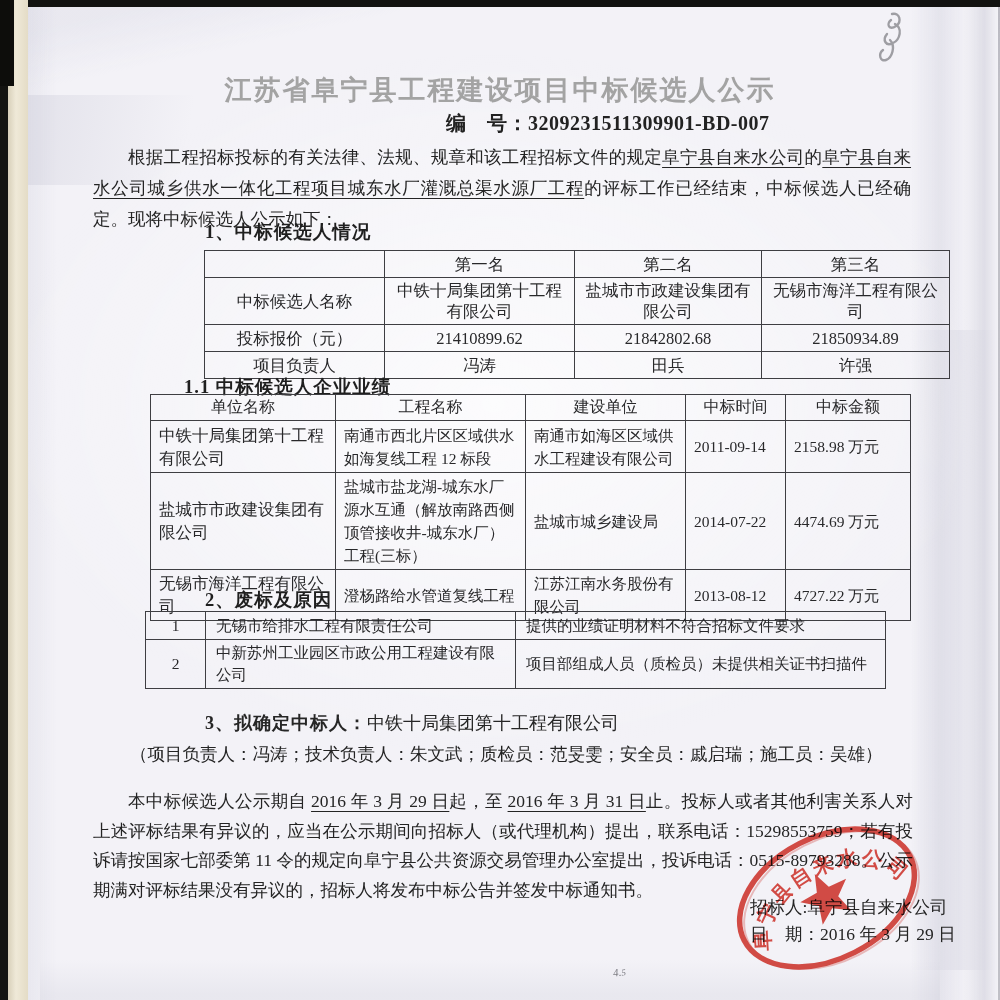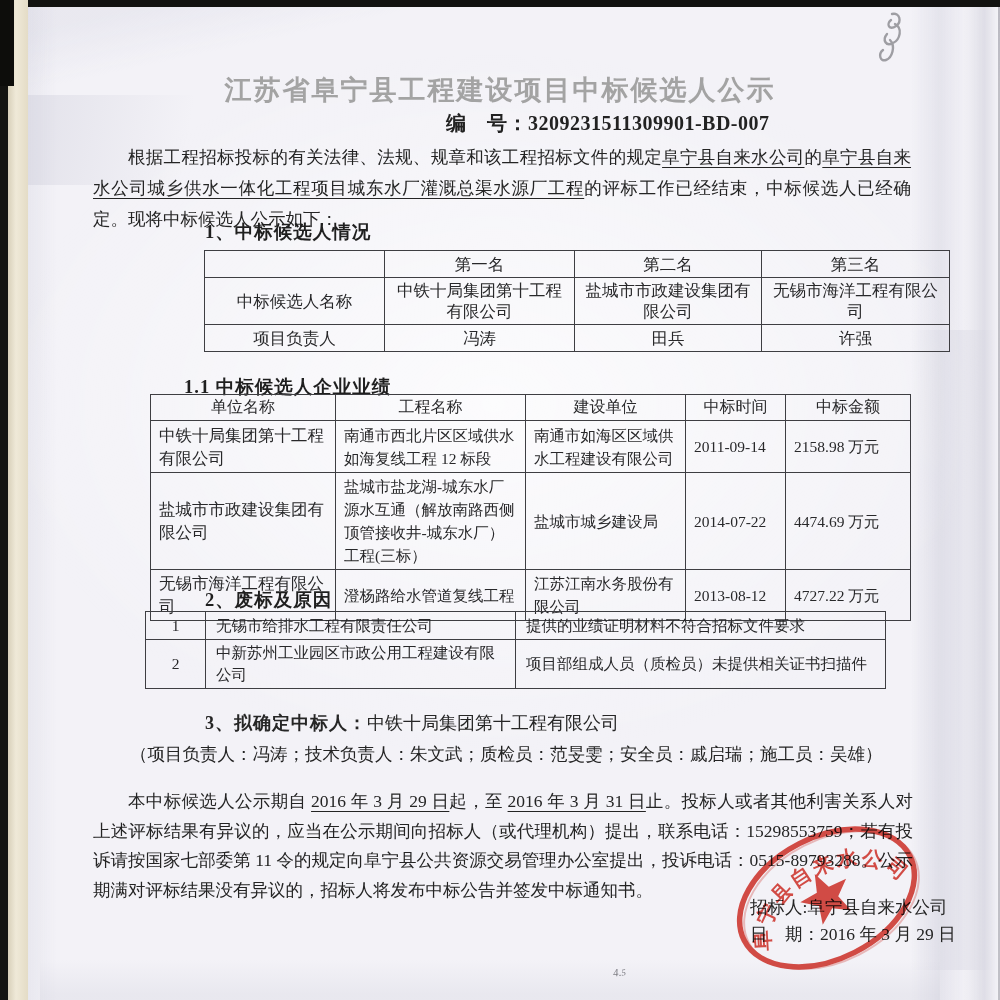--- a/index.html
+++ b/index.html
@@ -111,20 +111,26 @@
     <td>第二名</td>
     <td>第三名</td>
   </tr>
   <tr style="height:47px">
     <td>中标候选人名称</td>
     <td>中铁十局集团第十工程有限公司</td>
     <td>盐城市市政建设集团有限公司</td>
     <td>无锡市海洋工程有限公司</td>
   </tr>
   <tr style="height:27px">
+    <td>投标报价（元）</td>
+    <td>21410899.62</td>
+    <td>21842802.68</td>
+    <td>21850934.89</td>
+  </tr>
+  <tr style="height:27px">
     <td>项目负责人</td>
     <td>冯涛</td>
     <td>田兵</td>
     <td>许强</td>
   </tr>
 </tbody>
   </table>
 
 <div class="abs h-bold h11s">1.1 中标候选人企业业绩</div>
 

